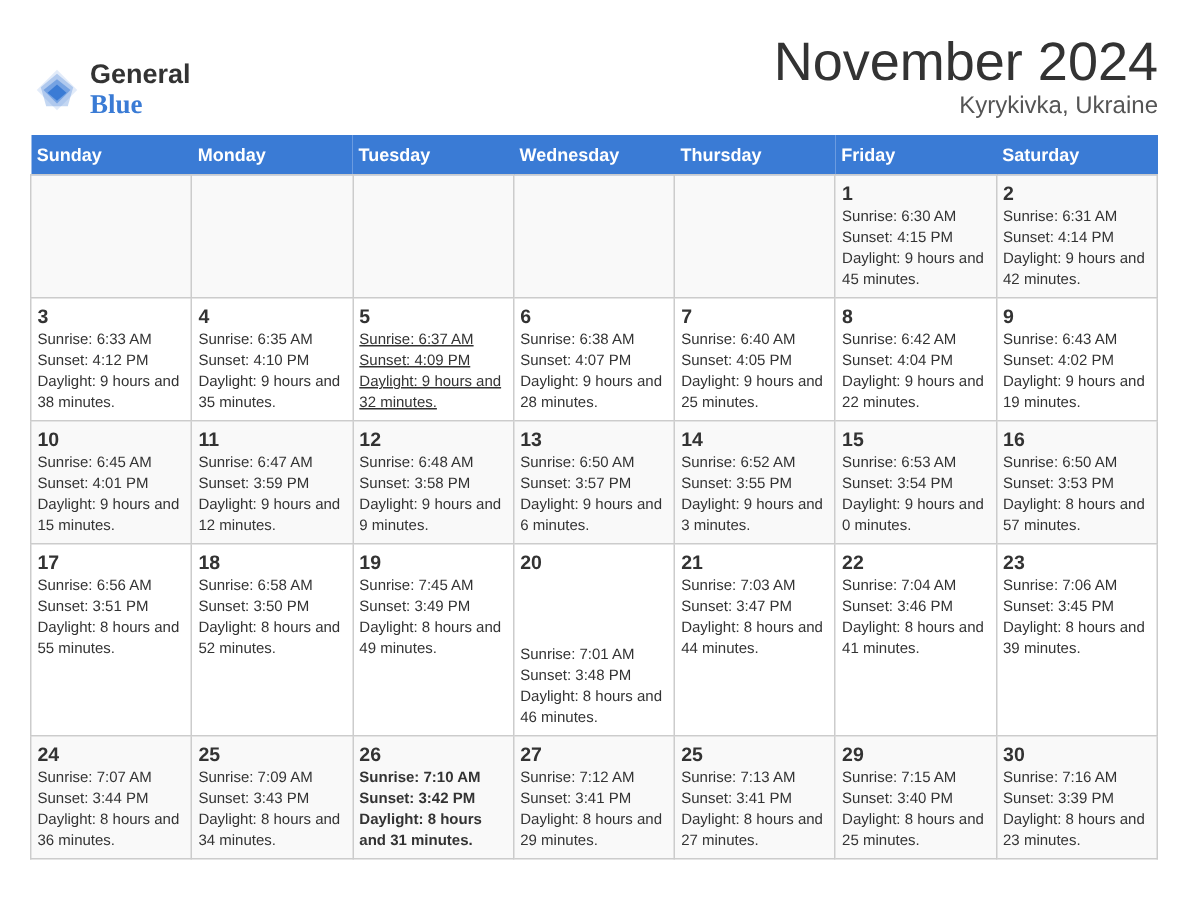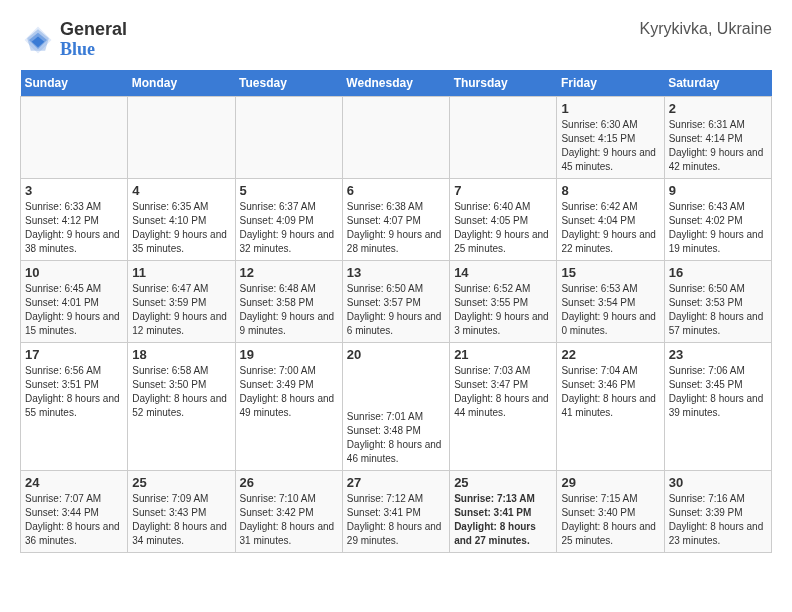--- a/index.html
+++ b/index.html
@@ -6,21 +6,21 @@
     body {
       font-family: Arial, sans-serif;
       background: #fff;
       width: 792px;
       min-height: 612px;
       padding: 20px;
     }
     .header {
       display: flex;
       justify-content: space-between;
-      align-items: flex-start;
+      align-items: flex-end;
       margin-bottom: 10px;
     }
     .logo {
       display: flex;
       align-items: center;
       gap: 4px;
     }
     .logo-text {
       font-size: 18px;
       font-weight: bold;
@@ -97,20 +97,21 @@
       <polygon points="20,8 32,18 28,32 12,32 8,18" fill="#3a7bd5" opacity="0.3"></polygon>
       <polygon points="20,12 30,20 20,30 10,20" fill="#3a7bd5" opacity="0.5"></polygon>
       <polygon points="20,16 27,22 20,28 13,22" fill="#3a7bd5"></polygon>
     </svg>
     <div class="logo-text">
       <div><span class="logo-general">General</span></div>
       <div><span class="logo-blue">Blue</span></div>
     </div>
   </div>
   <div class="title-section">
+    <div class="month-title">November 2024</div>
     <div class="subtitle">Kyrykivka, Ukraine</div>
   </div>
 </div>
 
 <table>
   <thead>
     <tr>
       <th>Sunday</th>
       <th>Monday</th>
       <th>Tuesday</th>
@@ -148,21 +149,21 @@
 Daylight: 9 hours and 38 minutes.</div>
         </td>
         <td>
           <span class="day-number">4</span>
           <div class="day-info" style="white-space: pre-line;">Sunrise: 6:35 AM
 Sunset: 4:10 PM
 Daylight: 9 hours and 35 minutes.</div>
         </td>
         <td>
           <span class="day-number">5</span>
-          <div class="day-info" style="white-space: pre-line;">Sunrise: 6:37 AM
+          <div class="day-info" style="white-space: pre-line; text-decoration: underline;">Sunrise: 6:37 AM
 Sunset: 4:09 PM
 Daylight: 9 hours and 32 minutes.</div>
         </td>
         <td>
           <span class="day-number">6</span>
           <div class="day-info" style="white-space: pre-line;">Sunrise: 6:38 AM
 Sunset: 4:07 PM
 Daylight: 9 hours and 28 minutes.</div>
         </td>
         <td>
@@ -236,21 +237,21 @@
 Daylight: 8 hours and 55 minutes.</div>
         </td>
         <td>
           <span class="day-number">18</span>
           <div class="day-info" style="white-space: pre-line;">Sunrise: 6:58 AM
 Sunset: 3:50 PM
 Daylight: 8 hours and 52 minutes.</div>
         </td>
         <td>
           <span class="day-number">19</span>
-          <div class="day-info" style="white-space: pre-line;">Sunrise: 7:00 AM
+          <div class="day-info" style="white-space: pre-line;">Sunrise: 7:45 AM
 Sunset: 3:49 PM
 Daylight: 8 hours and 49 minutes.</div>
         </td>
         <td>
           <span class="day-number">20</span>
           <div class="day-info" style="white-space: pre-line; margin-top: 48px;">Sunrise: 7:01 AM
 Sunset: 3:48 PM
 Daylight: 8 hours and 46 minutes.</div>
         </td>
         <td>
@@ -280,33 +281,33 @@
 Daylight: 8 hours and 36 minutes.</div>
         </td>
         <td>
           <span class="day-number">25</span>
           <div class="day-info" style="white-space: pre-line;">Sunrise: 7:09 AM
 Sunset: 3:43 PM
 Daylight: 8 hours and 34 minutes.</div>
         </td>
         <td>
           <span class="day-number">26</span>
-          <div class="day-info" style="white-space: pre-line;">Sunrise: 7:10 AM
+          <div class="day-info" style="white-space: pre-line; font-weight: bold;">Sunrise: 7:10 AM
 Sunset: 3:42 PM
 Daylight: 8 hours and 31 minutes.</div>
         </td>
         <td>
           <span class="day-number">27</span>
           <div class="day-info" style="white-space: pre-line;">Sunrise: 7:12 AM
 Sunset: 3:41 PM
 Daylight: 8 hours and 29 minutes.</div>
         </td>
         <td>
           <span class="day-number">25</span>
-          <div class="day-info" style="white-space: pre-line; font-weight: bold;">Sunrise: 7:13 AM
+          <div class="day-info" style="white-space: pre-line;">Sunrise: 7:13 AM
 Sunset: 3:41 PM
 Daylight: 8 hours and 27 minutes.</div>
         </td>
         <td>
           <span class="day-number">29</span>
           <div class="day-info" style="white-space: pre-line;">Sunrise: 7:15 AM
 Sunset: 3:40 PM
 Daylight: 8 hours and 25 minutes.</div>
         </td>
         <td>

